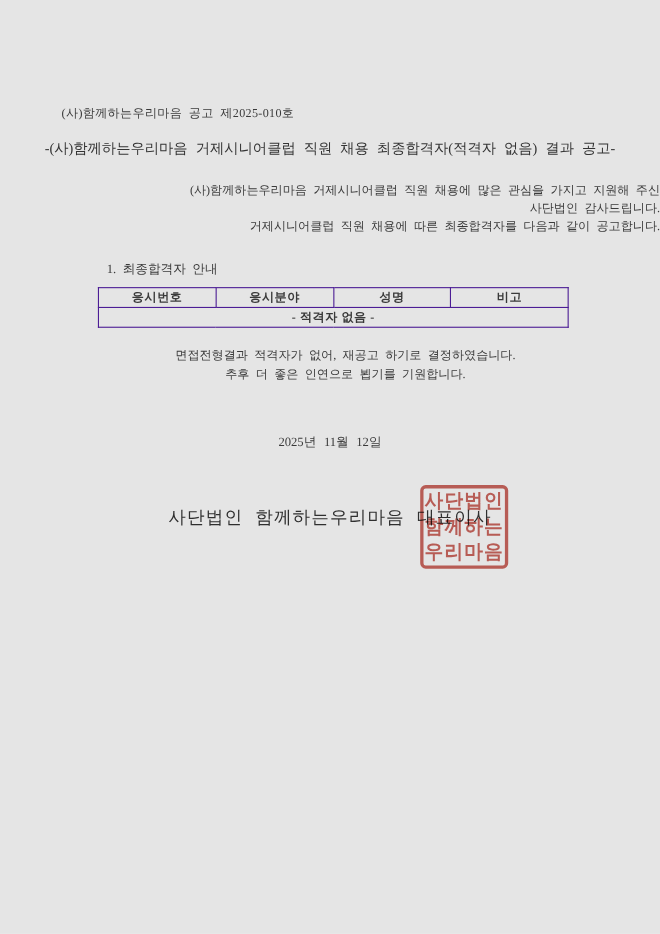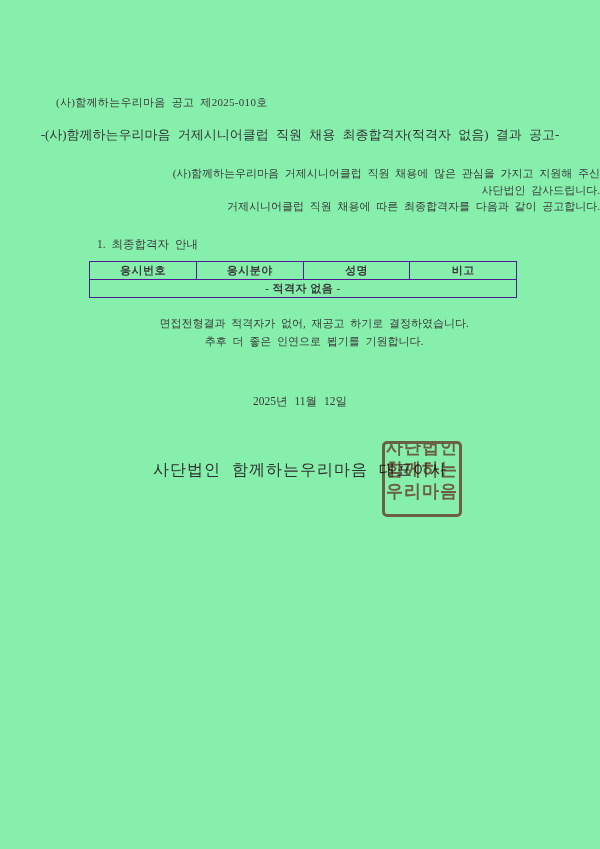--- a/index.html
+++ b/index.html
@@ -8,21 +8,21 @@
     width: 600px; height: 849px;
     font-family: "Liberation Serif", "DejaVu Serif", serif;
     color: #3a3a3a;
     position: relative;
     overflow: hidden;
   }
   .page {
     position: absolute;
     left: 0; top: 0;
     width: 600px; height: 849px;
-    background: #86efac;
+    background: #e5e5e5;
   }
   .doc-number {
     position: absolute;
     left: 56px; top: 95px;
     font-size: 11px;
     letter-spacing: 0.3px;
     word-spacing: 3px;
     white-space: nowrap;
   }
   .doc-title {
@@ -97,27 +97,27 @@
     position: absolute;
     left: 382px; top: 441px;
     width: 80px; height: 76px;
     border: 3px solid #c1443a;
     border-radius: 5px;
     color: #c1443a;
     opacity: 0.82;
     mix-blend-mode: multiply;
     display: flex;
     flex-direction: column;
-    justify-content: flex-end;
+    justify-content: space-between;
     align-items: center;
     font-weight: bold;
     font-size: 17px;
     line-height: 22px;
     letter-spacing: 1px;
-    padding: 11px 0;
+    padding: 1px 0;
     overflow: hidden;
   }
   .seal .seal-row {
     display: block;
     white-space: nowrap;
     transform: scaleY(1.05);
   }
 </style>
 </head>
 <body>

